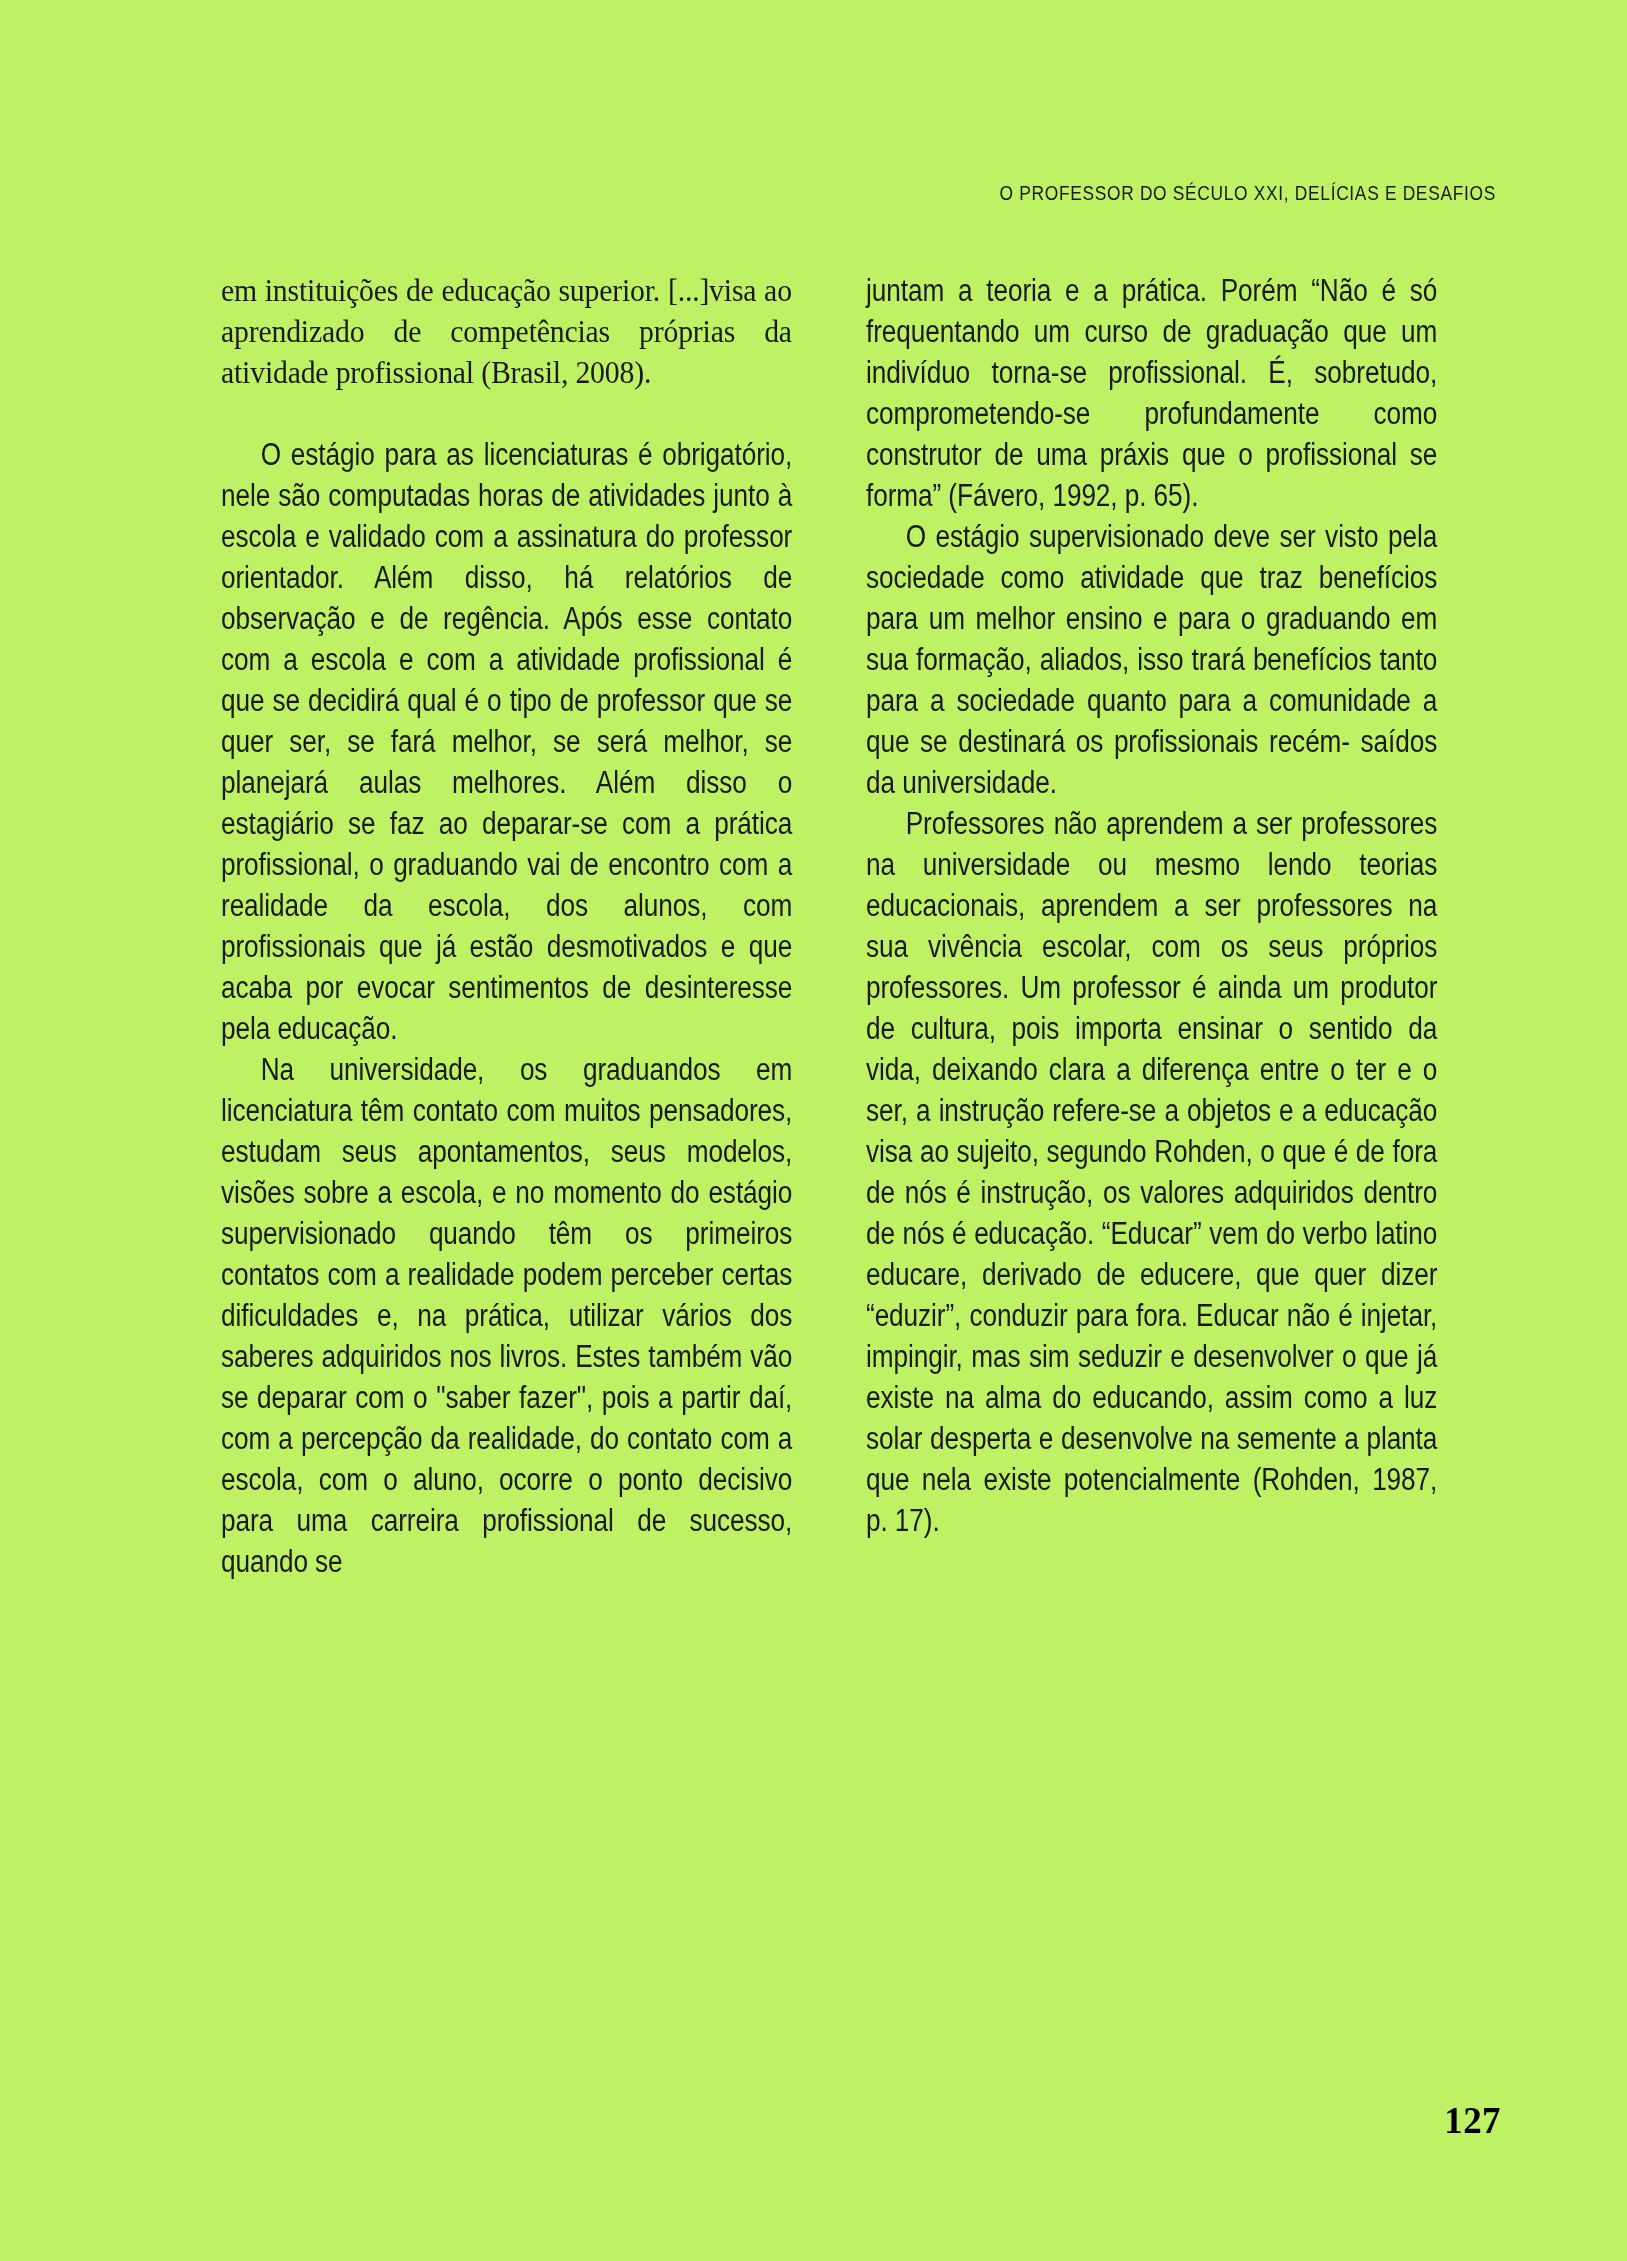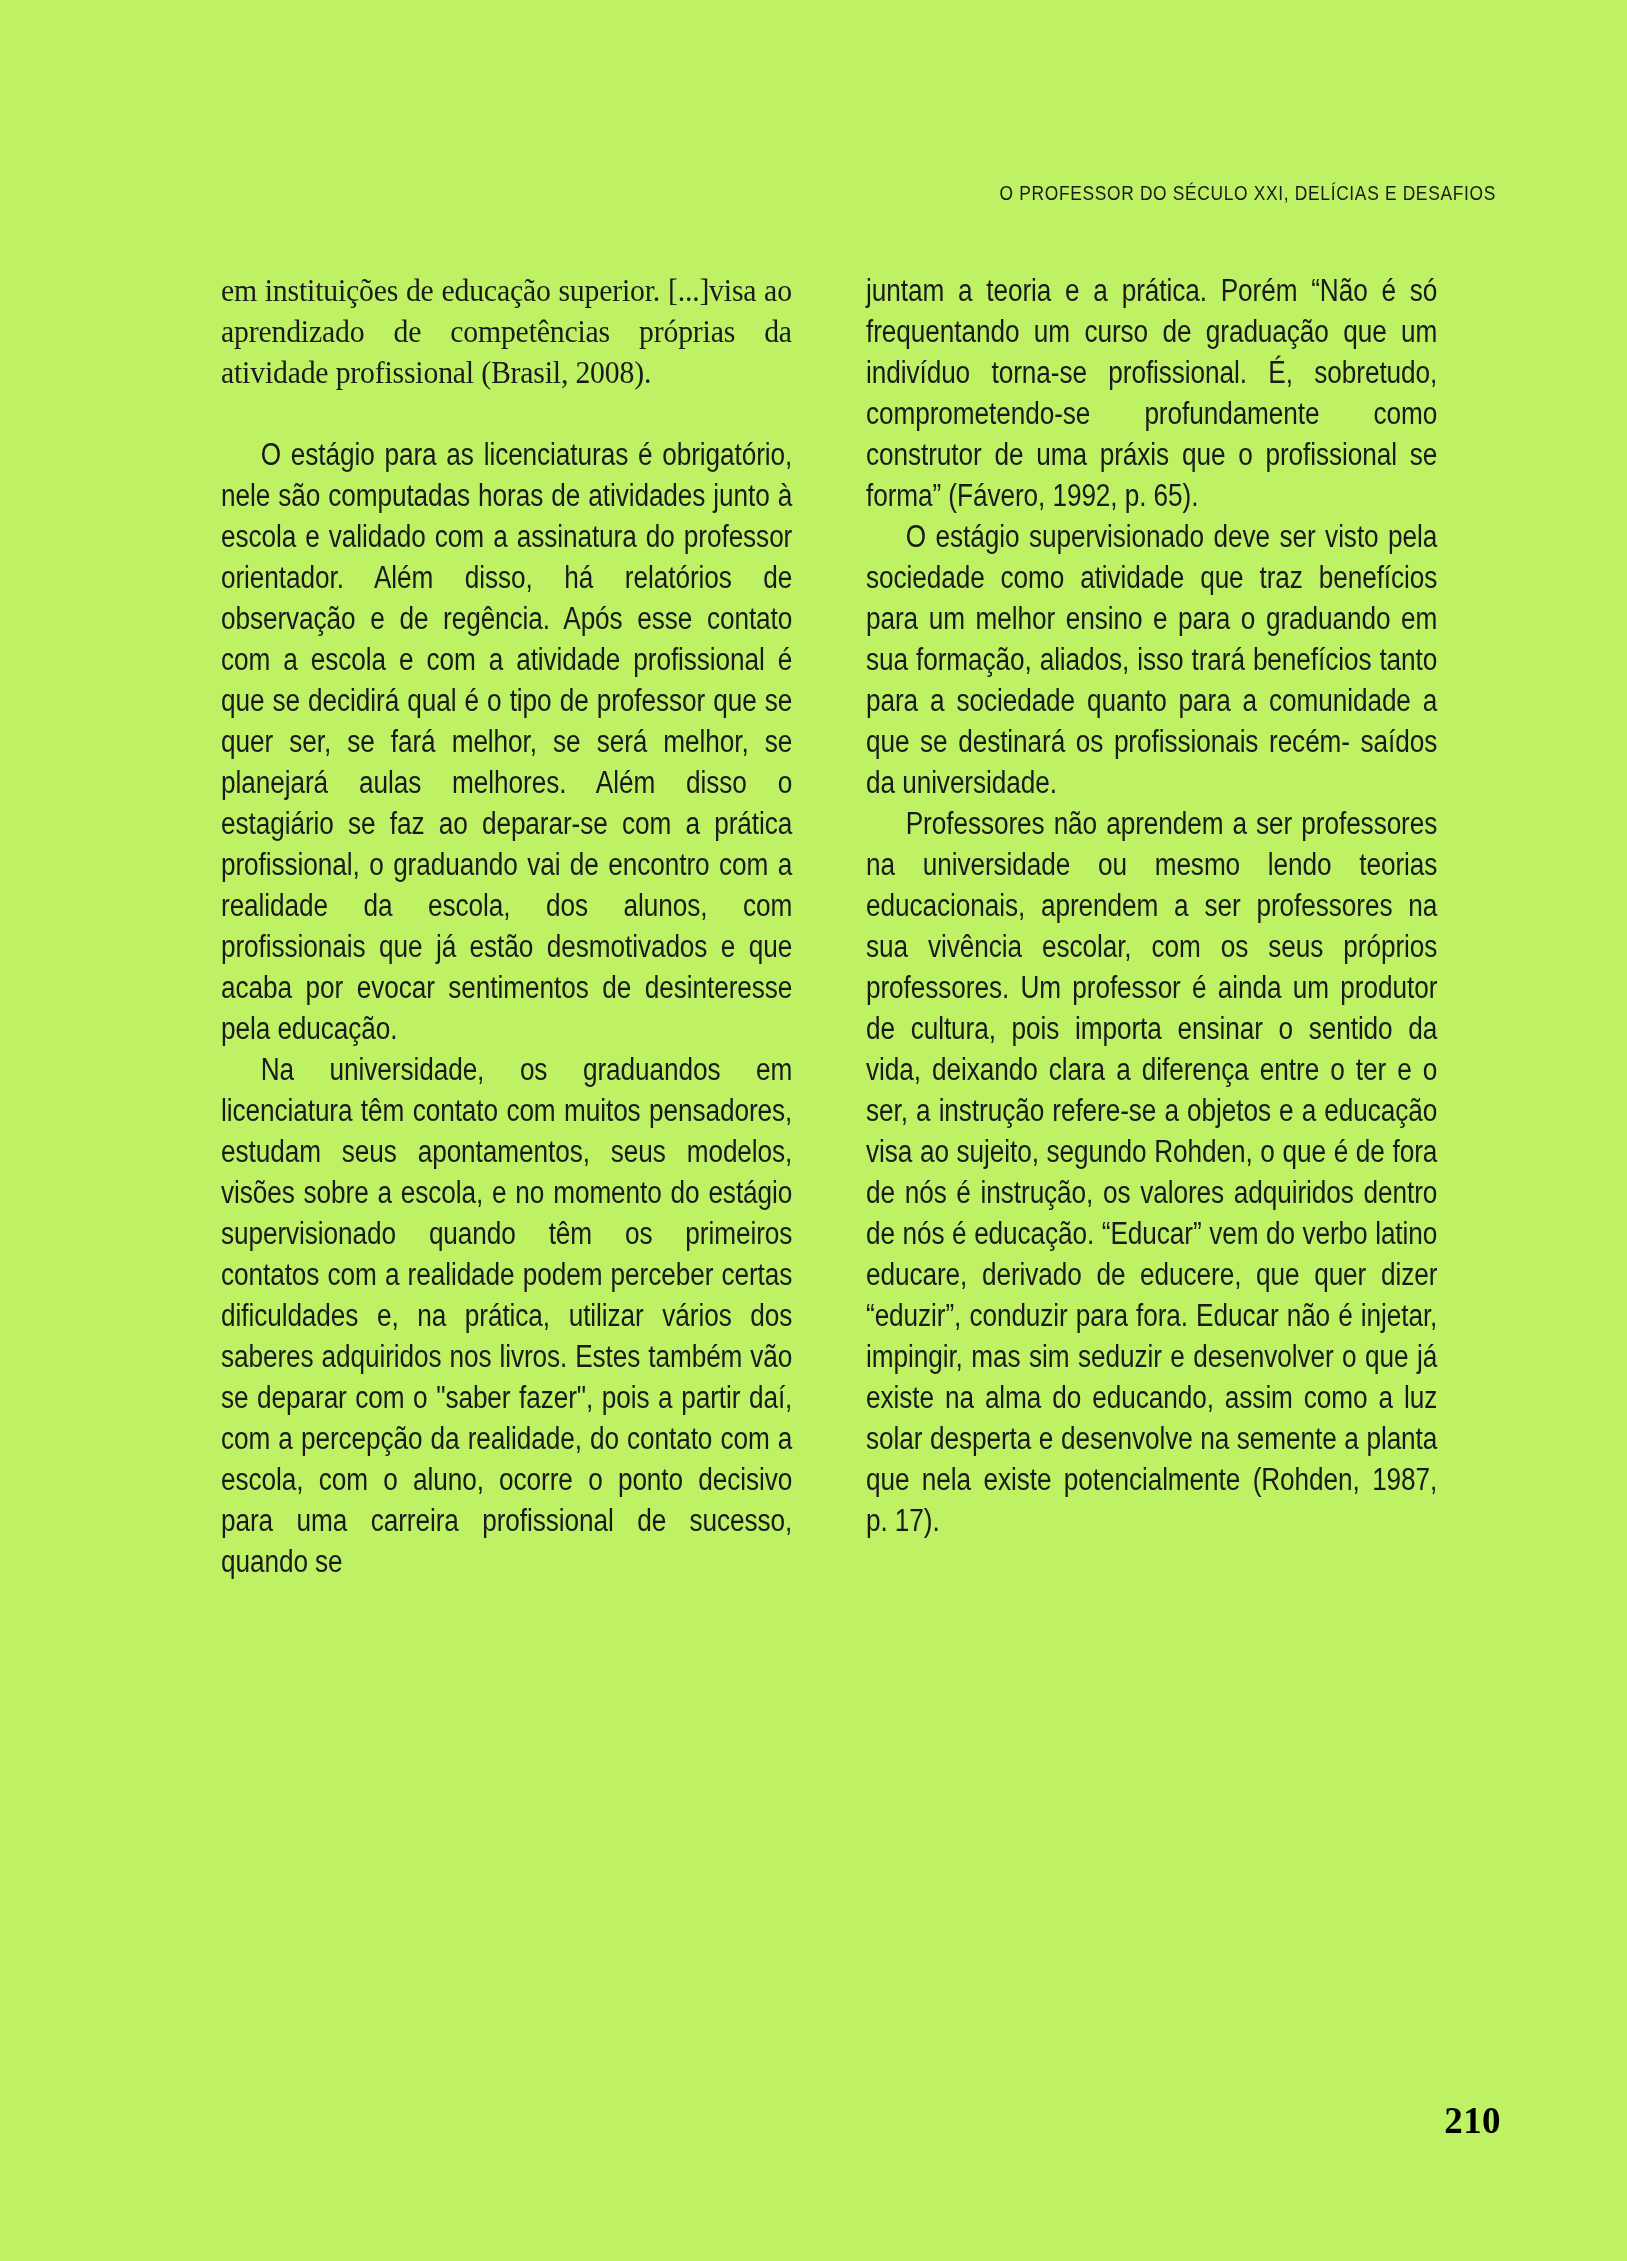--- a/index.html
+++ b/index.html
@@ -122,16 +122,16 @@
     <div class="column">
       <p class="body">juntam a teoria e a prática. Porém “Não é só frequentando um curso de graduação que um indivíduo torna-se profissional. É, sobretudo, comprometendo-se profundamente como construtor de uma práxis que o profissional se forma” (Fávero, 1992, p. 65).</p>
 
       <p class="body indent">O estágio supervisionado deve ser visto pela sociedade como atividade que traz benefícios para um melhor ensino e para o graduando em sua formação, aliados, isso trará benefícios tanto para a sociedade quanto para a comunidade a que se destinará os profissionais recém- saídos da universidade.</p>
 
       <p class="body indent">Professores não aprendem a ser professores na universidade ou mesmo lendo teorias educacionais, aprendem a ser professores na sua vivência escolar, com os seus próprios professores. Um professor é ainda um produtor de cultura, pois importa ensinar o sentido da vida, deixando clara a diferença entre o ter e o ser, a instrução refere-se a objetos e a educação visa ao sujeito, segundo Rohden, o que é de fora de nós é instrução, os valores adquiridos dentro de nós é educação. “Educar” vem do verbo latino educare, derivado de educere, que quer dizer “eduzir”, conduzir para fora. Educar não é injetar, impingir, mas sim seduzir e desenvolver o que já existe na alma do educando, assim como a luz solar desperta e desenvolve na semente a planta que nela existe potencialmente (Rohden, 1987, p. 17).</p>
     </div>
 
   </div>
 
-  <div class="folio">210</div>
+  <div class="folio">127</div>
 
 </div>
 
 
 </body></html>

